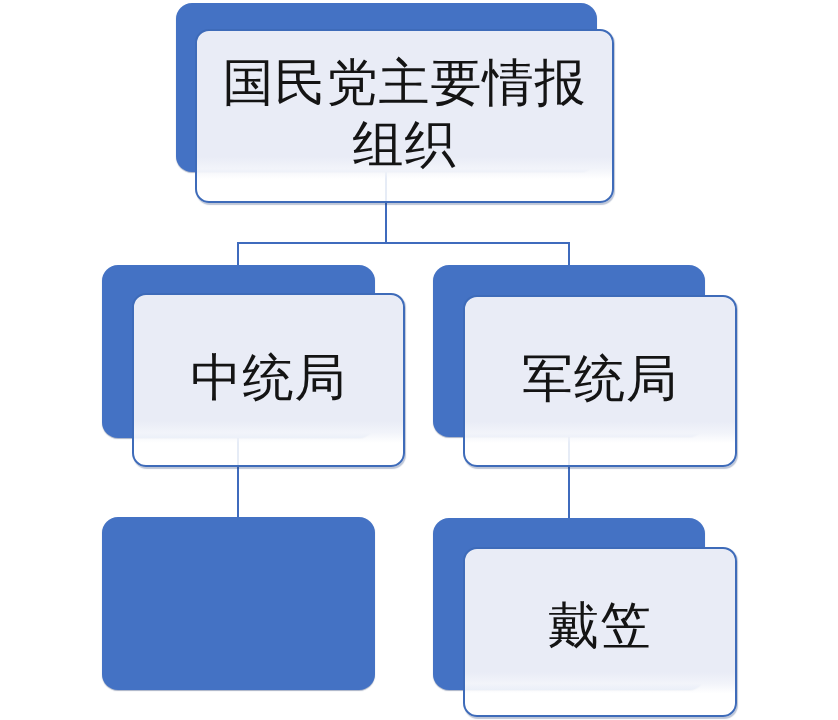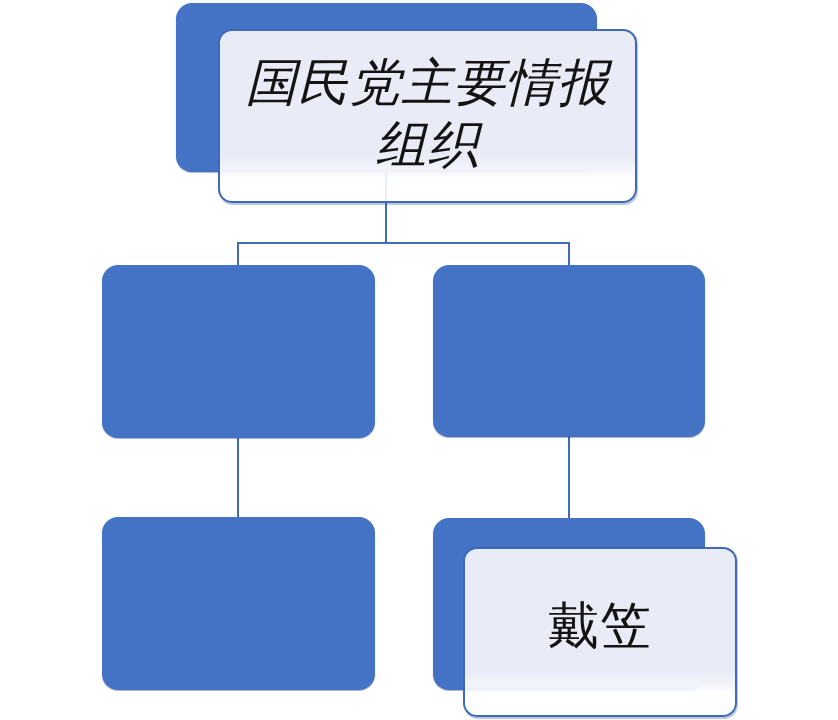--- a/index.html
+++ b/index.html
@@ -46,21 +46,21 @@
     text-align:center;
     white-space:pre-line;
     letter-spacing:1px;
     padding-bottom:4px;
   }
   .connector{position:absolute;background:var(--connector);z-index:0;}
   .node{z-index:1;}
 
   
   .n-root .shadow-rect{left:176px;top:3px;width:421px;height:169px;}
-  .n-root .card{left:218px;top:29px;width:419px;height:174px;font-style:italic;}
+  .n-root .card{left:195px;top:29px;width:419px;height:174px;}
   
   .n-zhongtong .shadow-rect{left:102px;top:265px;width:273px;height:173px;}
   .n-zhongtong .card{left:132px;top:293px;width:273px;height:174px;}
   
   .n-juntong .shadow-rect{left:433px;top:265px;width:272px;height:172px;}
   .n-juntong .card{left:463px;top:295px;width:274px;height:172px;}
   
   .n-chen .shadow-rect{left:102px;top:517px;width:273px;height:173px;}
   .n-chen .card{left:132px;top:547px;width:273px;height:170px;}
   
@@ -90,24 +90,30 @@
   <div class="node n-root">
     <div class="shadow-rect"></div>
     <div class="card">
       <div class="label">国民党主要情报
 组织</div>
     </div>
   </div>
 
   <div class="node n-zhongtong">
     <div class="shadow-rect"></div>
+    <div class="card">
+      <div class="label">中统局</div>
+    </div>
   </div>
 
   <div class="node n-juntong">
     <div class="shadow-rect"></div>
+    <div class="card">
+      <div class="label">军统局</div>
+    </div>
   </div>
 
   <div class="node n-chen">
     <div class="shadow-rect"></div>
   </div>
 
   <div class="node n-daili">
     <div class="shadow-rect"></div>
     <div class="card">
       <div class="label">戴笠</div>

